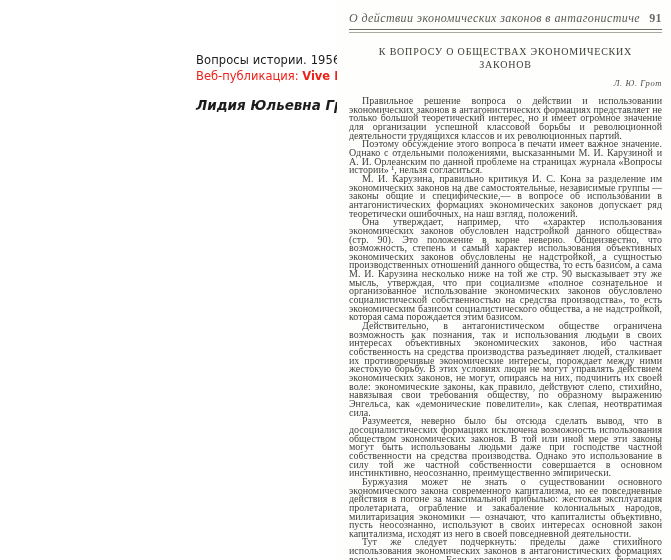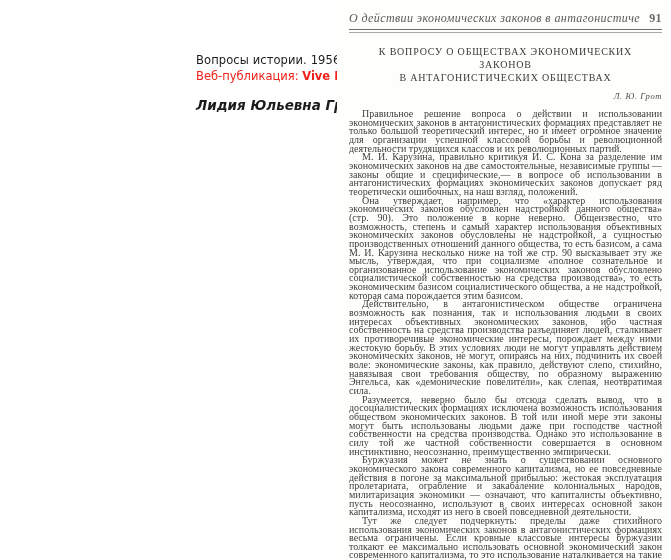--- a/index.html
+++ b/index.html
@@ -141,27 +141,27 @@
     <div class="scan-inner">
 
       <div class="running-head-row">
         <span class="head-text">О действии экономических законов в антагонистических обществах</span>
         <span class="page-num">91</span>
       </div>
       <div class="head-rule"></div>
 
       <h1 class="article-title">
         <span>К ВОПРОСУ О ОБЩЕСТВАХ ЭКОНОМИЧЕСКИХ ЗАКОНОВ</span><br>
-        <span>В АНТАГОНИСТИЧЕСКИХ ОБЩЕСТВАХ</span>
       </h1>
 
       <div class="article-author">Л. Ю. Грот</div>
 
       <div class="article-body">
           <p>Правильное решение вопроса о действии и использовании экономических законов в антагонистических формациях представляет не только большой теоретический интерес, но и имеет огромное значение для организации успешной классовой борьбы и революционной деятельности трудящихся классов и их революционных партий.</p>
+          <p>Поэтому обсуждение этого вопроса в печати имеет важное значение. Однако с отдельными положениями, высказанными М. И. Карузиной и А. И. Орлеанским по данной проблеме на страницах журнала «Вопросы истории» ¹, нельзя согласиться.</p>
           <p>М. И. Карузина, правильно критикуя И. С. Кона за разделение им экономических законов на две самостоятельные, независимые группы — законы общие и специфические,— в вопросе об использовании в антагонистических формациях экономических законов допускает ряд теоретически ошибочных, на наш взгляд, положений.</p>
           <p>Она утверждает, например, что «характер использования экономических законов обусловлен надстройкой данного общества» (стр. 90). Это положение в корне неверно. Общеизвестно, что возможность, степень и самый характер использования объективных экономических законов обусловлены не надстройкой, а сущностью производственных отношений данного общества, то есть базисом, а сама М. И. Карузина несколько ниже на той же стр. 90 высказывает эту же мысль, утверждая, что при социализме «полное сознательное и организованное использование экономических законов обусловлено социалистической собственностью на средства производства», то есть экономическим базисом социалистического общества, а не надстройкой, которая сама порождается этим базисом.</p>
           <p>Действительно, в антагонистическом обществе ограничена возможность как познания, так и использования людьми в своих интересах объективных экономических законов, ибо частная собственность на средства производства разъединяет людей, сталкивает их противоречивые экономические интересы, порождает между ними жестокую борьбу. В этих условиях люди не могут управлять действием экономических законов, не могут, опираясь на них, подчинить их своей воле: экономические законы, как правило, действуют слепо, стихийно, навязывая свои требования обществу, по образному выражению Энгельса, как «демонические повелители», как слепая, неотвратимая сила.</p>
           <p>Разумеется, неверно было бы отсюда сделать вывод, что в досоциалистических формациях исключена возможность использования обществом экономических законов. В той или иной мере эти законы могут быть использованы людьми даже при господстве частной собственности на средства производства. Однако это использование в силу той же частной собственности совершается в основном инстинктивно, неосознанно, преимущественно эмпирически.</p>
           <p>Буржуазия может не знать о существовании основного экономического закона современного капитализма, но ее повседневные действия в погоне за максимальной прибылью: жестокая эксплуатация пролетариата, ограбление и закабаление колониальных народов, милитаризация экономики — означают, что капиталисты объективно, пусть неосознанно, используют в своих интересах основной закон капитализма, исходят из него в своей повседневной деятельности.</p>
           <p>Тут же следует подчеркнуть: пределы даже стихийного использования экономических законов в антагонистических формациях весьма ограничены. Если кровные классовые интересы буржуазии толкают ее максимально использовать основной экономический закон современного капитализма, то это использование наталкивается на такие стихийные экономические силы, действующие в капиталистическом обществе, как конкуренция и анархия производства, закон экономических кризисов, закон абсолютного и относительного обнищания пролетариата, закон тенденции нормы прибыли к падению</p>
         </div>
 
       <div class="footnote-block">
         <div class="footnote-rule"></div>

